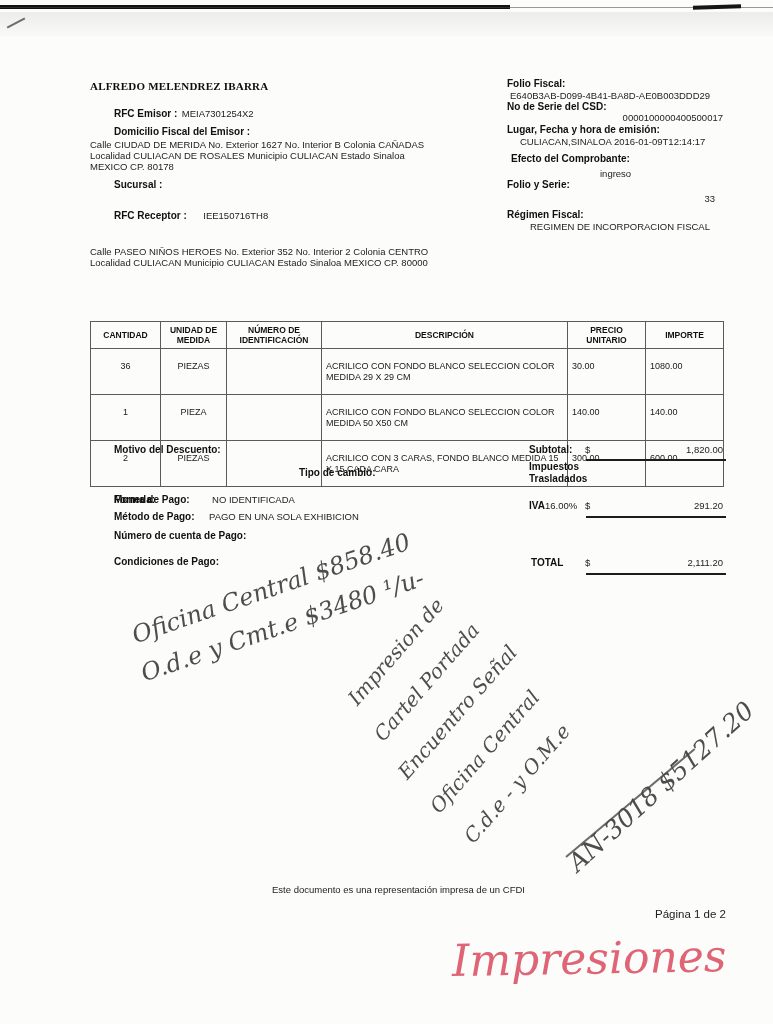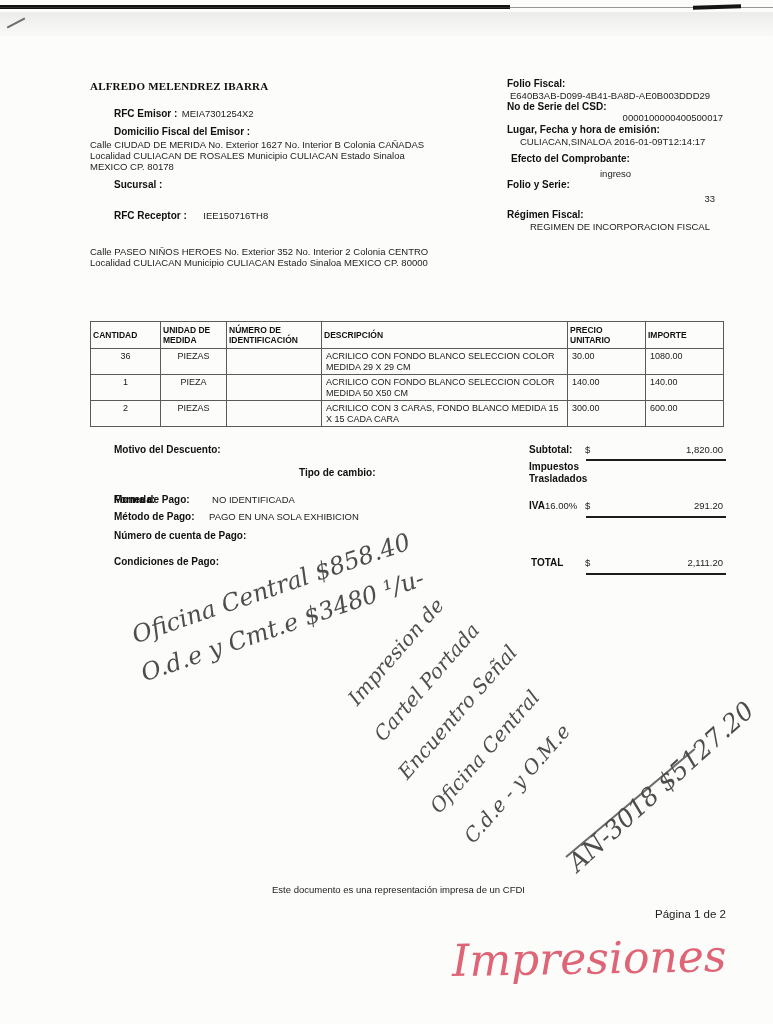--- a/index.html
+++ b/index.html
@@ -8,23 +8,23 @@
   .abs{position:absolute;white-space:nowrap;}
   .lbl{font-weight:bold;font-size:10px;color:#101010;margin-left:24px;}
   .val{font-size:9.5px;color:#222;}
   .name{font-weight:bold;font-size:11px;color:#0e0e0e;letter-spacing:.2px;font-family:Liberation Serif, serif;}
   .addr{font-size:9.5px;color:#222;}
   .right{text-align:right;}
   .uline{position:absolute;height:2px;background:#1c1c1c;}
   
   table.items{position:absolute;left:90px;top:321px;width:633px;border-collapse:collapse;
               table-layout:fixed;font-size:9px;color:#191919;}
-  .items th{border:1px solid #5a5a5a;font-size:8.5px;font-weight:bold;text-align:left;
+  .items th{border:1px solid #5a5a5a;font-size:8.5px;font-weight:bold;text-align:center;
             padding:3px 2px;line-height:10px;color:#111;}
-  .items td{border:1px solid #5a5a5a;padding:2px 4px;vertical-align:top;line-height:10.5px;}
+  .items td{border:1px solid #5a5a5a;padding:12px 4px;vertical-align:top;line-height:10.5px;}
   .items td.ctr{text-align:center;}
   .items td.num{}
   
   .hw{position:absolute;font-family:"DejaVu Serif",serif;font-style:italic;
       color:rgba(62,62,62,.92);white-space:nowrap;transform-origin:0 50%;}
   .hw-red{font-family:"DejaVu Serif",serif;font-style:italic;color:rgba(217,79,99,.88);}
   
   .artifact{position:absolute;}
 </style>
 </head>

